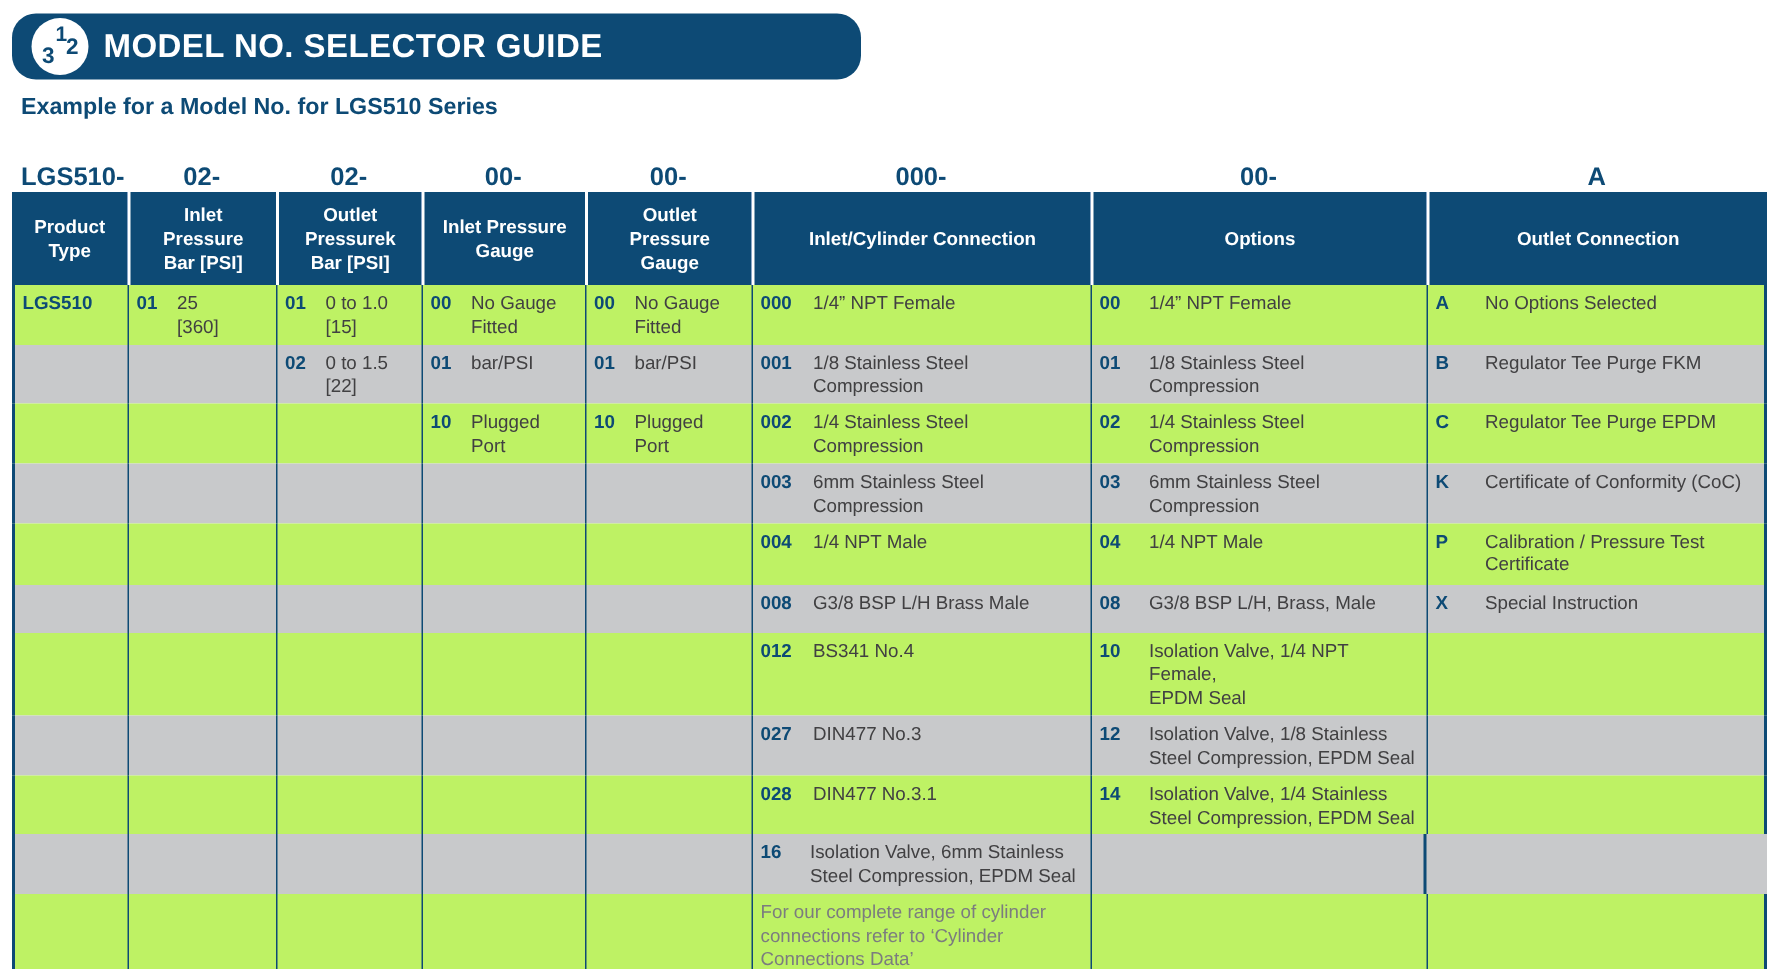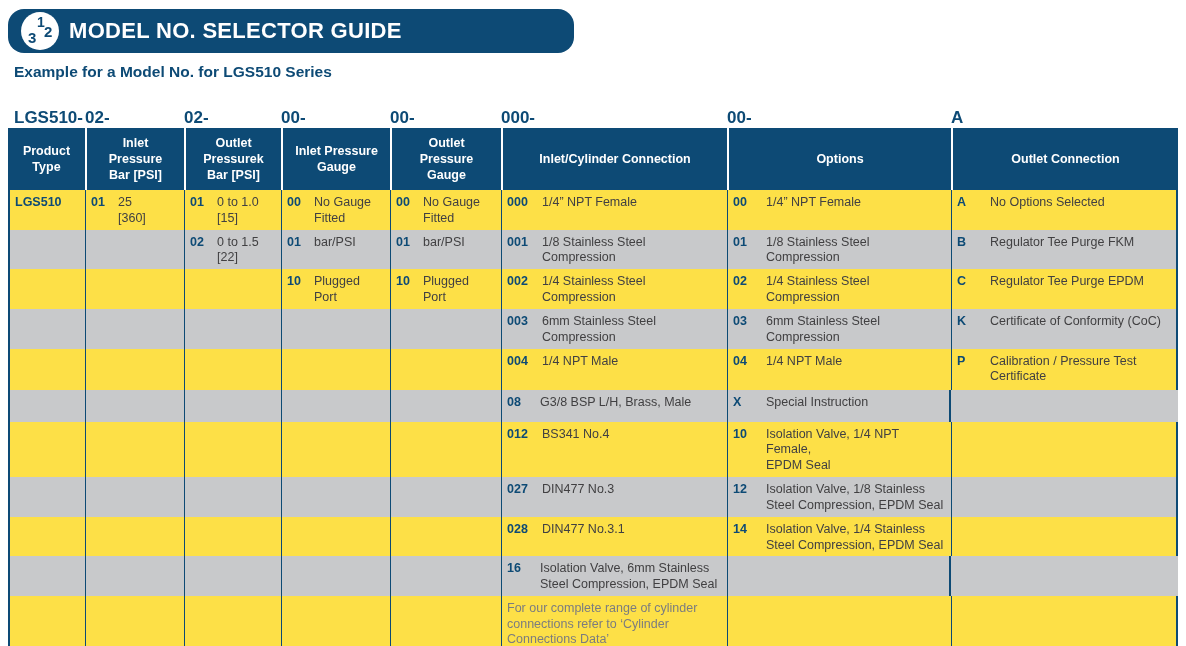--- a/index.html
+++ b/index.html
@@ -38,39 +38,39 @@
   .example{
     position:absolute;left:14px;top:63px;
     color:var(--blue);font-size:15.5px;font-weight:bold;
   }
   
   .segments{
     position:absolute;left:8px;top:108px;width:1170px;
     display:grid;grid-template-columns:77px 99px 97px 109px 111px 226px 224px 227px;
   }
   .segments .seg{
-    color:var(--blue);font-size:17px;font-weight:bold;text-align:left;
+    color:var(--blue);font-size:17px;font-weight:bold;text-align:center;
   }
   .segments .seg:first-child{text-align:left;padding-left:6px;}
   
   .model-table{position:absolute;left:8px;top:128px;width:1170px;}
   .thead{
     display:grid;grid-template-columns:77px 99px 97px 109px 111px 226px 224px 227px;
     height:62px;background:#1d4ed8;border-radius:22px;
   }
   .th{
     background:var(--blue);color:#fff;font-size:12.5px;font-weight:bold;
     display:flex;align-items:center;justify-content:center;text-align:center;
     white-space:pre-line;line-height:1.3;border-left:2px solid #fff;
   }
   .th:first-child{border-left:none;}
   .tbody{border-bottom:3px solid var(--blue);}
   .row{
     display:grid;grid-template-columns:77px 99px 97px 109px 111px 226px 224px 227px;
-    background:#fde047;
+    background:#bef264;
   }
   .row.gray{background:var(--stripe);}
   .row:nth-child(1){min-height:39px;}
   .row:nth-child(2){min-height:39px;}
   .row:nth-child(3){min-height:40px;}
   .row:nth-child(4){min-height:39px;}
   .row:nth-child(5){min-height:41px;}
   .row:nth-child(6){min-height:32px;}
   .row:nth-child(7){min-height:42px;}
   .row:nth-child(8){min-height:40px;}
@@ -276,20 +276,24 @@
           <span class="desc">Calibration / Pressure Test
 Certificate</span>
         </div>
       </div>
       <div class="row gray">
         <div class="cell col0"></div>
         <div class="cell col1"></div>
         <div class="cell col2"></div>
         <div class="cell col3"></div>
         <div class="cell col4"></div>
+        <div class="cell col5">
+          <span class="code">008</span>
+          <span class="desc">G3/8 BSP L/H Brass Male</span>
+        </div>
         <div class="cell col6">
           <span class="code">08</span>
           <span class="desc">G3/8 BSP L/H, Brass, Male</span>
         </div>
         <div class="cell col7">
           <span class="code">X</span>
           <span class="desc">Special Instruction</span>
         </div>
       </div>
       <div class="row">

